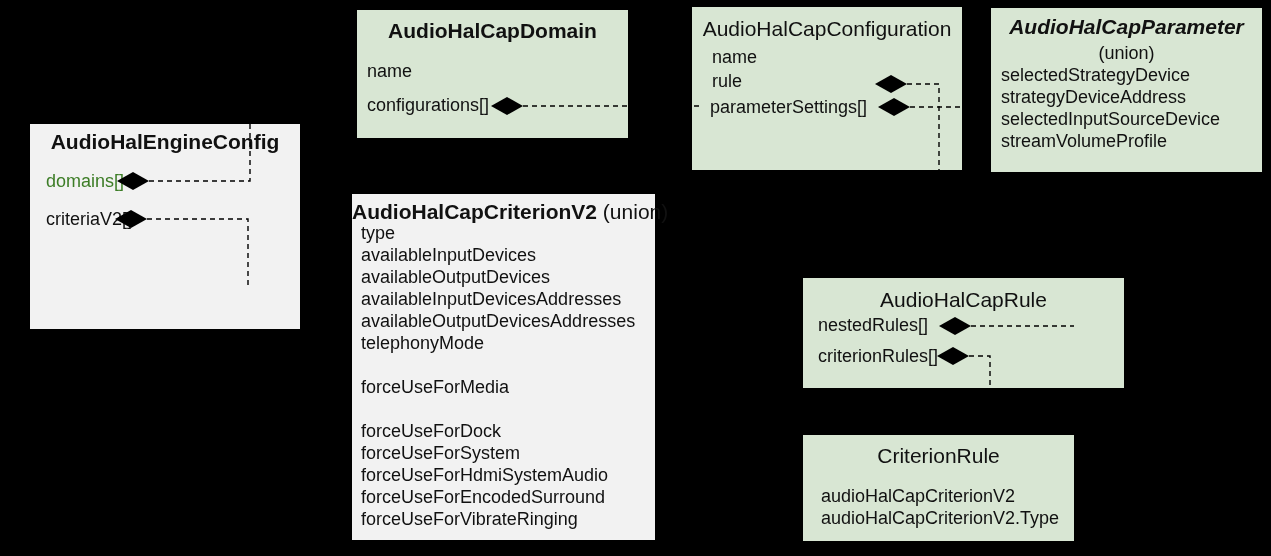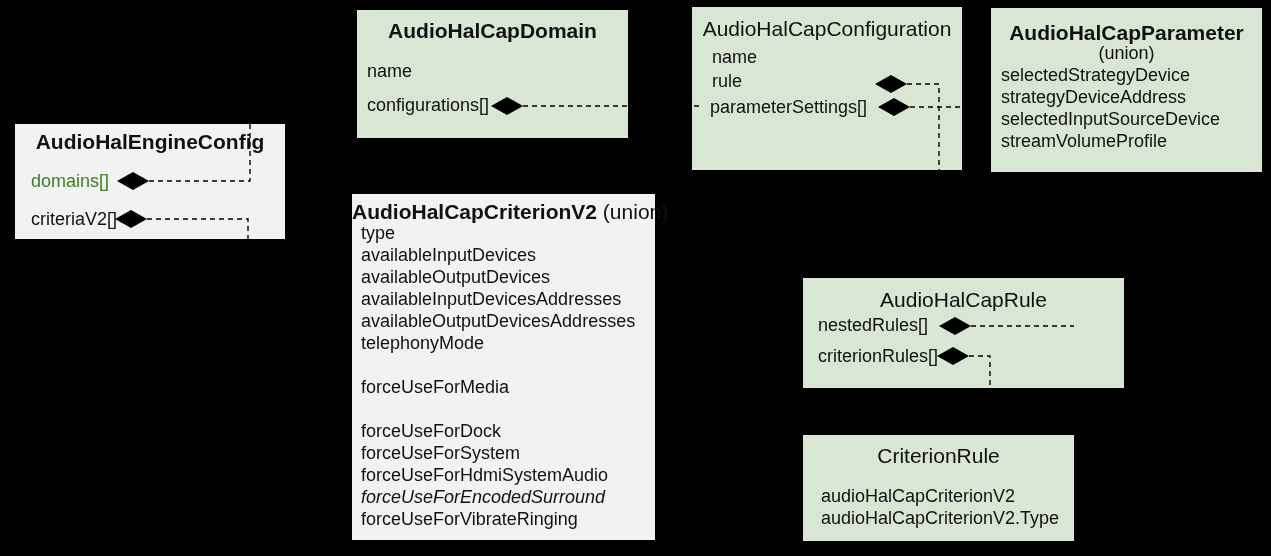--- a/index.html
+++ b/index.html
@@ -23,61 +23,61 @@
   .title .suffix{font-weight:normal;}
   svg.overlay{position:absolute;left:0;top:0;width:1271px;height:556px;pointer-events:none;z-index:5;}
   svg.overlay path{fill:none;stroke:#000;stroke-width:1.4;stroke-dasharray:5 4;}
   svg.overlay polygon{fill:#000;stroke:none;}
 </style>
 </head>
 <body>
 
 <div class="canvas">
 
-  <div class="node gray" style="left:15px;top:124px;width:270px;height:115px;">
+  <div class="node gray" style="left:30px;top:124px;width:270px;height:205px;">
     <div class="title" style="top:7px;">AudioHalEngineConfig</div>
     <div class="row green-text" style="left:16px;top:46px;">domains[]</div>
     <div class="row" style="left:16px;top:84px;">criteriaV2[]</div>
   </div>
 
   <div class="node green" style="left:357px;top:10px;width:271px;height:128px;">
     <div class="title" style="top:10px;">AudioHalCapDomain</div>
     <div class="row" style="left:10px;top:50px;">name</div>
     <div class="row" style="left:10px;top:84px;">configurations[]</div>
   </div>
 
   <div class="node green" style="left:692px;top:7px;width:270px;height:163px;">
     <div class="title regular" style="top:11px;">AudioHalCapConfiguration</div>
     <div class="row" style="left:20px;top:39px;">name</div>
     <div class="row" style="left:20px;top:63px;">rule</div>
     <div class="row" style="left:18px;top:89px;">parameterSettings[]</div>
   </div>
 
   <div class="node green" style="left:991px;top:8px;width:271px;height:164px;">
-    <div class="title" style="top:14px;">AudioHalCapParameter</div>
+    <div class="title" style="top:8px;font-style:italic;">AudioHalCapParameter</div>
     <div class="subtitle" style="top:34px;">(union)</div>
     <div class="row" style="left:10px;top:56px;">selectedStrategyDevice</div>
     <div class="row" style="left:10px;top:78px;">strategyDeviceAddress</div>
     <div class="row" style="left:10px;top:100px;">selectedInputSourceDevice</div>
     <div class="row" style="left:10px;top:122px;">streamVolumeProfile</div>
   </div>
 
   <div class="node gray" style="left:352px;top:194px;width:303px;height:346px;">
     <div class="title" style="top:7px;"><span>AudioHalCapCriterionV2</span><span class="suffix"> (union)</span></div>
     <div class="row" style="left:9px;top:28px;">type</div>
     <div class="row" style="left:9px;top:50px;">availableInputDevices</div>
     <div class="row" style="left:9px;top:72px;">availableOutputDevices</div>
     <div class="row" style="left:9px;top:94px;">availableInputDevicesAddresses</div>
     <div class="row" style="left:9px;top:116px;">availableOutputDevicesAddresses</div>
     <div class="row" style="left:9px;top:138px;">telephonyMode</div>
     <div class="row" style="left:9px;top:182px;">forceUseForMedia</div>
     <div class="row" style="left:9px;top:226px;">forceUseForDock</div>
     <div class="row" style="left:9px;top:248px;">forceUseForSystem</div>
     <div class="row" style="left:9px;top:270px;">forceUseForHdmiSystemAudio</div>
-    <div class="row" style="left:9px;top:292px;font-style:italic;">forceUseForEncodedSurround</div>
+    <div class="row" style="left:9px;top:292px;">forceUseForEncodedSurround</div>
     <div class="row" style="left:9px;top:314px;">forceUseForVibrateRinging</div>
   </div>
 
   <div class="node green" style="left:803px;top:278px;width:321px;height:110px;">
     <div class="title regular" style="top:11px;">AudioHalCapRule</div>
     <div class="row" style="left:15px;top:36px;">nestedRules[]</div>
     <div class="row" style="left:15px;top:67px;">criterionRules[]</div>
   </div>
 
   <div class="node green" style="left:803px;top:435px;width:271px;height:106px;">

